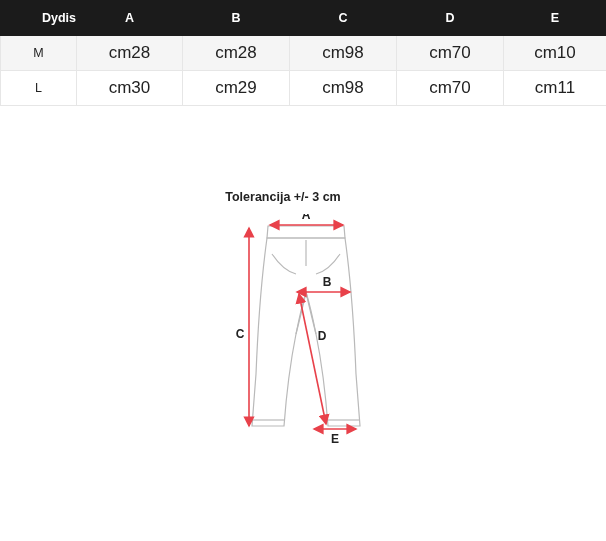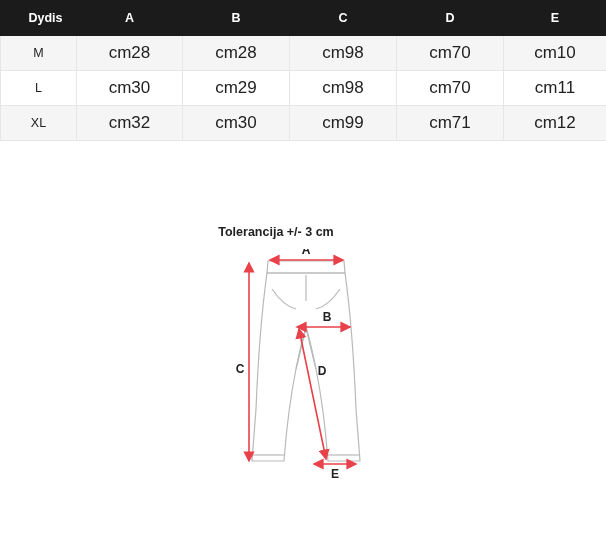--- a/index.html
+++ b/index.html
@@ -36,21 +36,21 @@
     padding: 0;
   }
   table.size-table thead th {
     background: #1b1b1b;
     color: #ffffff;
     font-weight: bold;
     font-size: 12.5px;
     border: 1px solid #1b1b1b;
   }
   table.size-table thead th.first-col {
-    text-align: center;
+    text-align: right;
     padding-left: 14px;
   }
   table.size-table tbody tr.odd td {
     background: #f5f5f5;
   }
   table.size-table tbody tr.even td {
     background: #ffffff;
   }
   table.size-table tbody td.first-col {
     font-size: 12.5px;
@@ -66,21 +66,21 @@
   
   .diagram-wrap {
     position: relative;
     width: 606px;
     height: 360px;
     margin-top: 0;
   }
   .tolerance {
     position: absolute;
     top: 84px;
-    left: 0;
+    left: 7px;
     width: 552px;
     text-align: center;
     font-size: 12.5px;
     font-weight: bold;
     color: #222222;
   }
   .svg-holder {
     position: absolute;
     top: 108px;
     left: 0;
@@ -128,28 +128,20 @@
         <td>cm10</td>
       </tr>
       <tr class="even">
         <td class="first-col">L</td>
         <td>cm30</td>
         <td>cm29</td>
         <td>cm98</td>
         <td>cm70</td>
         <td>cm11</td>
       </tr>
-      <tr class="odd">
-        <td class="first-col">XL</td>
-        <td>cm32</td>
-        <td>cm30</td>
-        <td>cm99</td>
-        <td>cm71</td>
-        <td>cm12</td>
-      </tr>
     </tbody>
   </table>
 
   <div class="diagram-wrap">
     <div class="tolerance">Tolerancija +/- 3 cm</div>
 
     <div class="svg-holder">
       <svg width="606" height="252" viewBox="0 0 606 252" xmlns="http://www.w3.org/2000/svg">
         <defs>
           <marker id="arrR" markerWidth="7" markerHeight="7" refX="6" refY="3.5" orient="auto">

